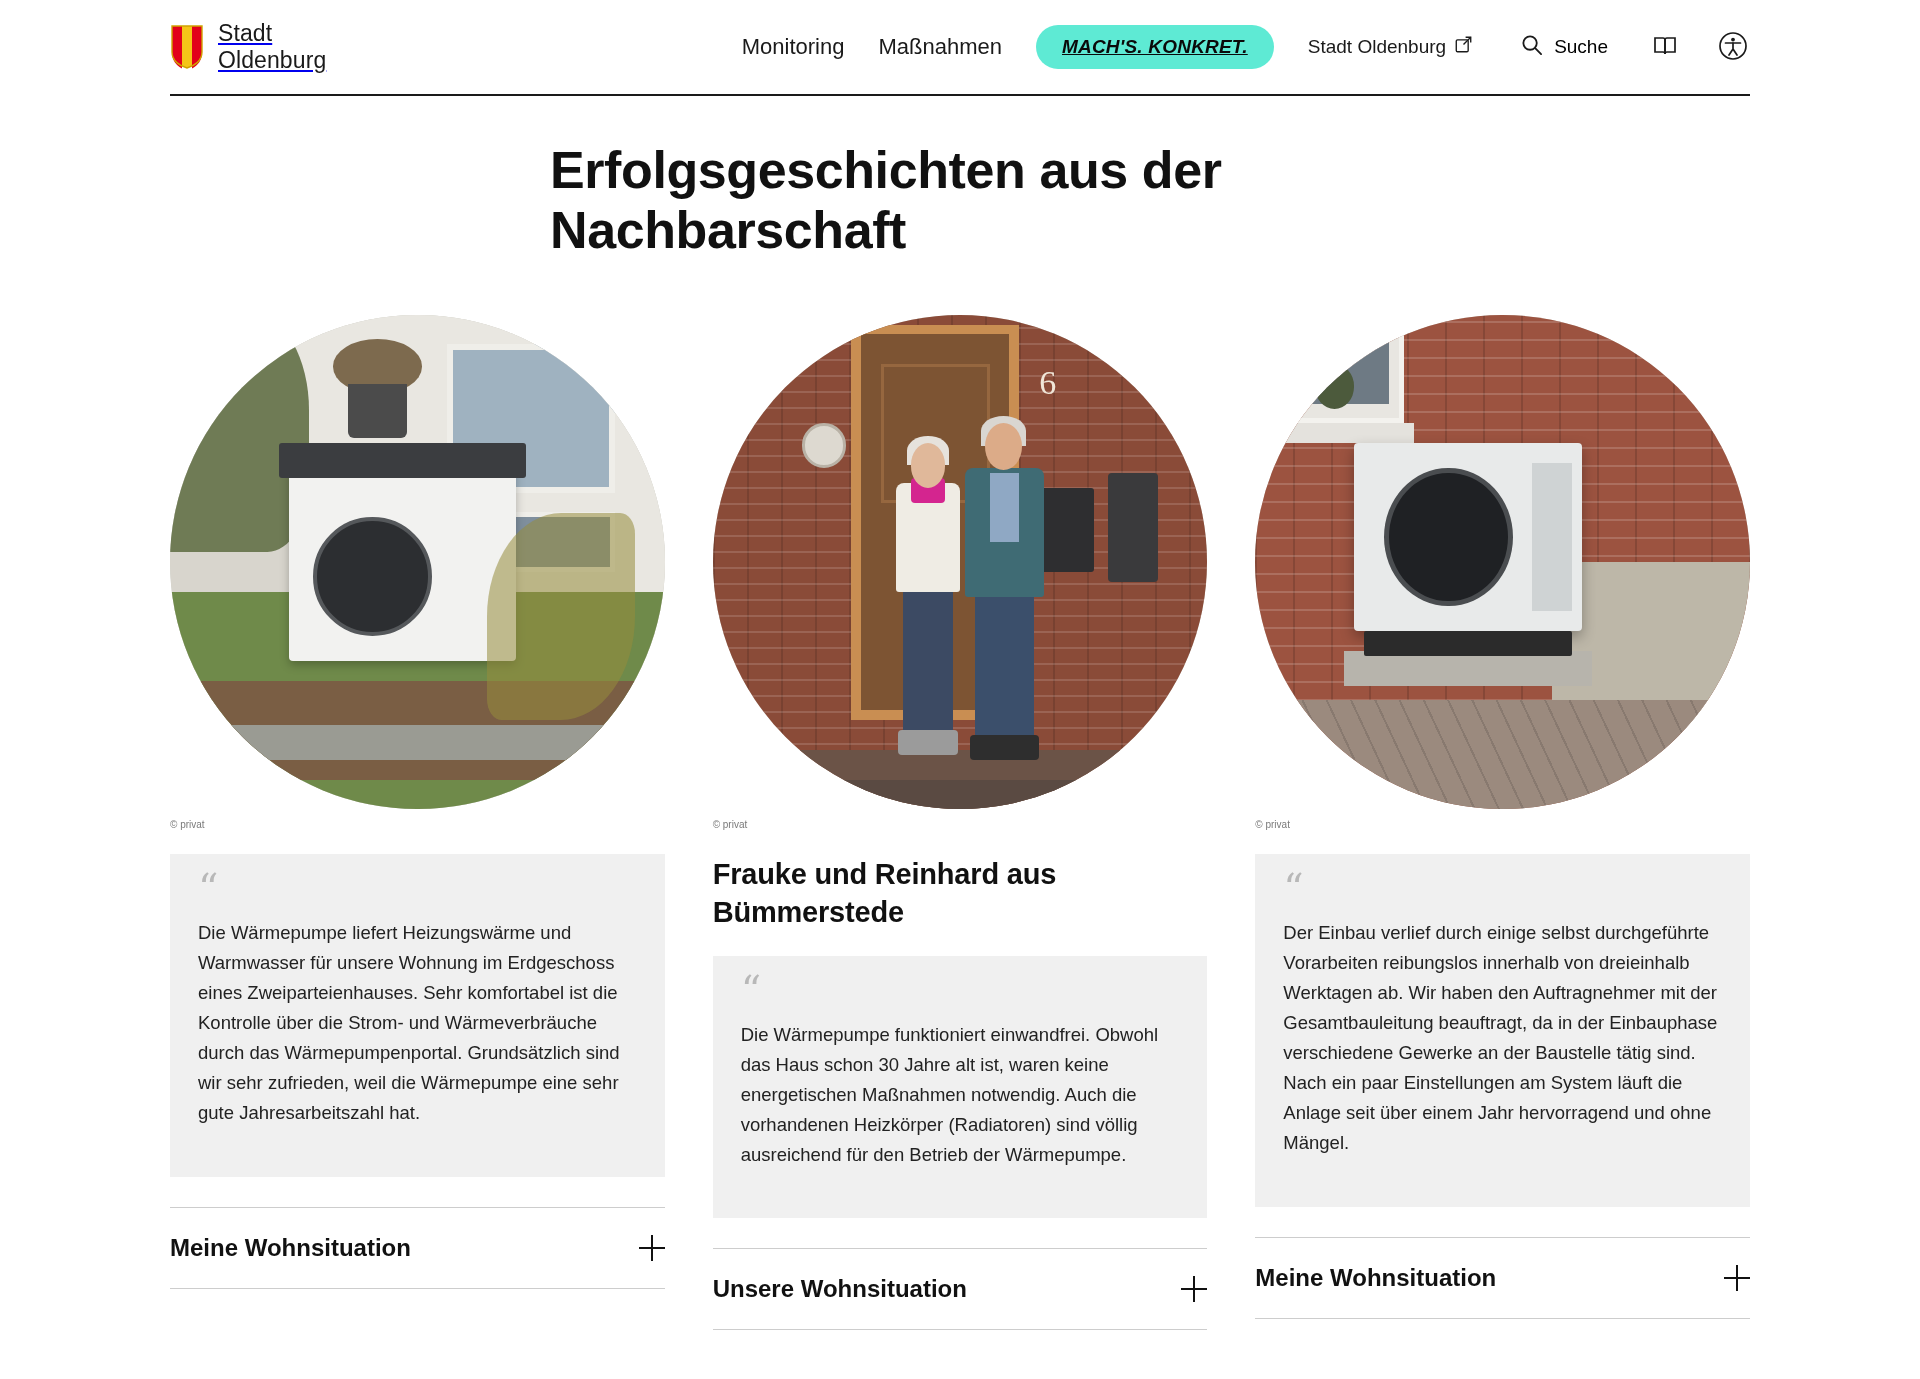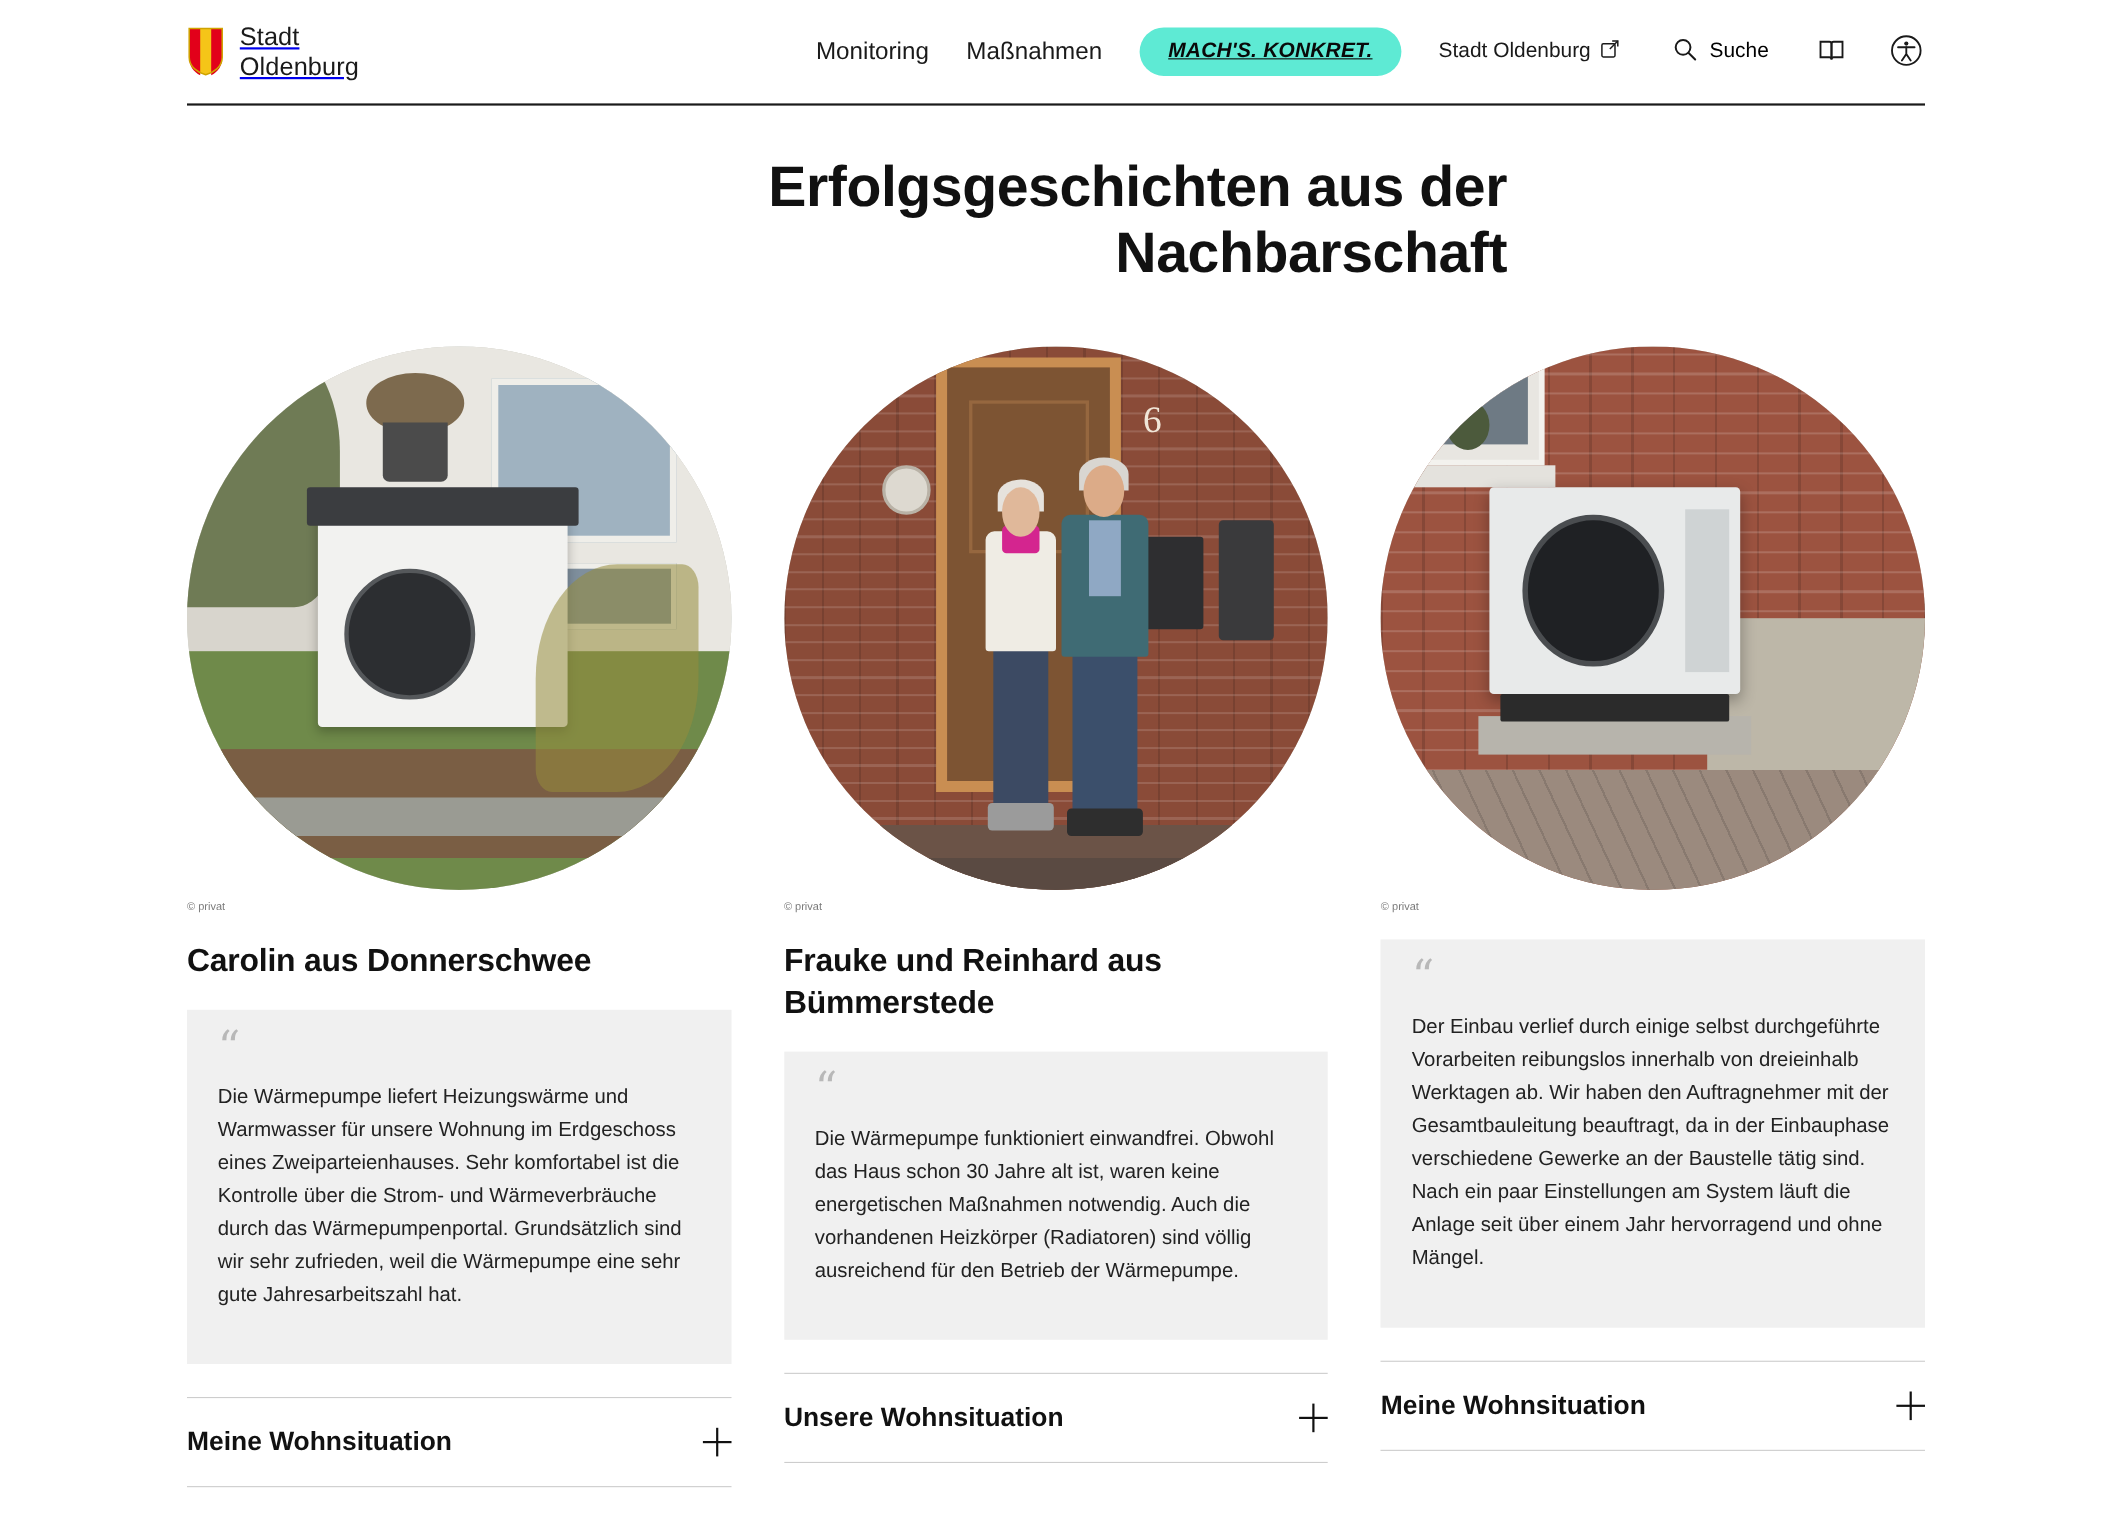--- a/index.html
+++ b/index.html
@@ -88,21 +88,21 @@
     margin-left: 8px;
   }
   .icon-btn {
     display: flex;
     align-items: center;
     justify-content: center;
   }
 
   
   h1.page-title {
-    text-align: right;
+    text-align: left;
     font-size: 52px;
     line-height: 1.16;
     font-weight: 700;
     letter-spacing: -.4px;
     margin: 44px auto 0;
     max-width: 820px;
     color: #111;
   }
 
   
@@ -336,21 +336,20 @@
           <div class="s1-kerb"></div>
           <div class="s1-unit"></div>
           <div class="s1-unit-top"></div>
           <div class="s1-fan"></div>
           <div class="s1-plant"></div>
           <div class="s1-pot"></div>
           <div class="s1-leaf"></div>
         </div>
       </div>
       <div class="credit">© privat</div>
-      <h2 class="card-name">Carolin aus Donnerschwee</h2>
       <div class="quote-box">
         <span class="quote-mark">“</span>
         <p class="quote-text">Die Wärmepumpe liefert Heizungswärme und Warmwasser für unsere Wohnung im Erdgeschoss eines Zweiparteienhauses. Sehr komfortabel ist die Kontrolle über die Strom- und Wärmeverbräuche durch das Wärmepumpenportal. Grundsätzlich sind wir sehr zufrieden, weil die Wärmepumpe eine sehr gute Jahresarbeitszahl hat.</p>
       </div>
       <div class="accordion">
         <div class="accordion-row">
           <span class="accordion-label">Meine Wohnsituation</span>
           <span class="plus"></span>
         </div>
       </div>

